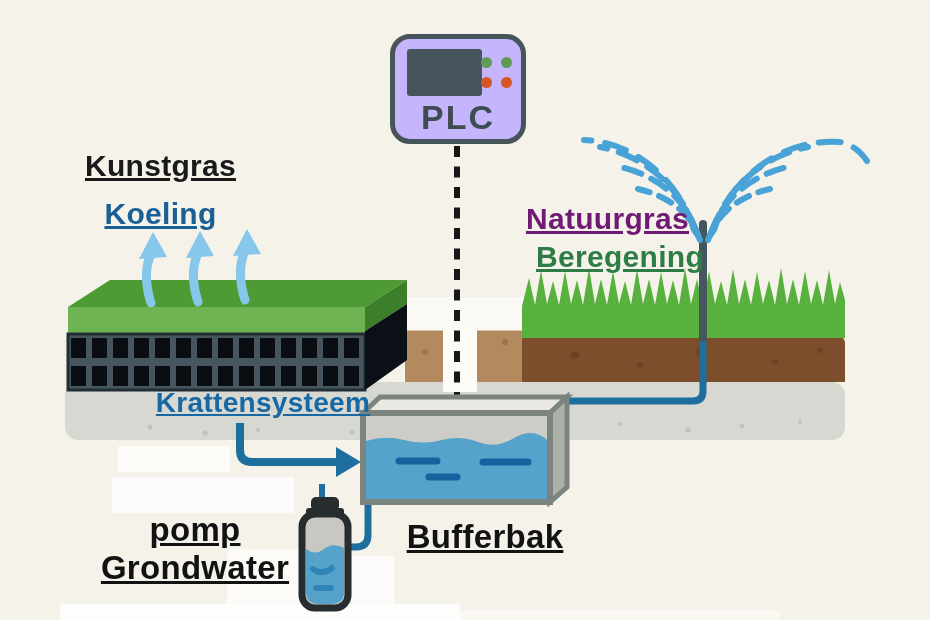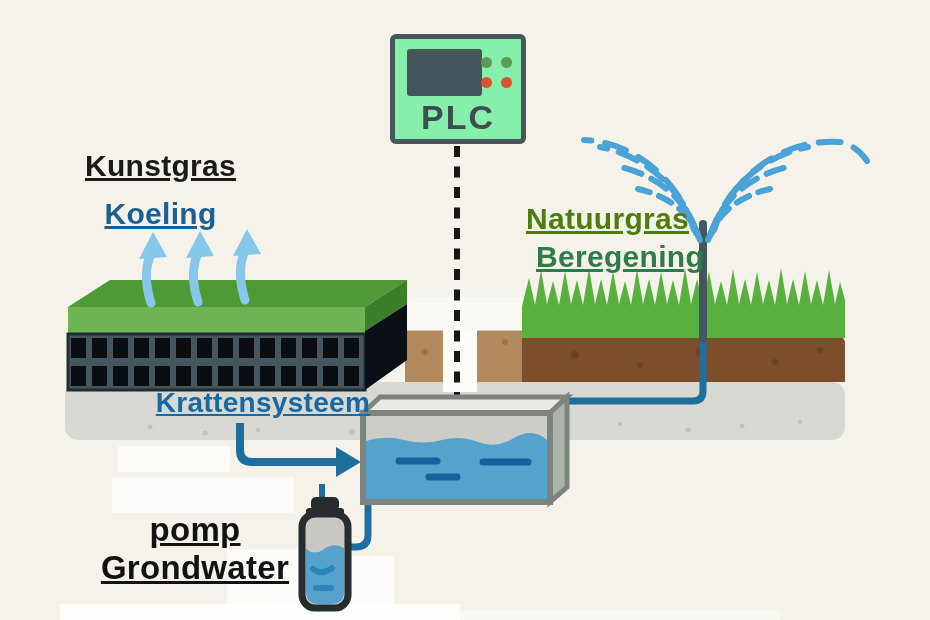--- a/index.html
+++ b/index.html
@@ -5,28 +5,28 @@
   html,body{margin:0;padding:0;background:#e8e5dd;}
   .stage{
     position:relative;width:930px;height:620px;overflow:hidden;
     background:#f5f2e9;
     font-family:"Liberation Sans", sans-serif;
   }
   .stage svg{position:absolute;left:0;top:0;z-index:1;}
   .lbl{position:absolute;z-index:3;font-weight:bold;text-align:center;letter-spacing:.3px;text-decoration:underline;}
   .lbl-kunstgras {left:58px;  top:149px; width:205px; font-size:30px; color:#1a1a1a;}
   .lbl-koeling   {left:58px;  top:197px; width:205px; font-size:30px; color:#1a6096;text-align:center;}
-  .lbl-natuurgras{left:505px; top:202px; width:205px; font-size:30px; color:#4d7c0f;}
+  .lbl-natuurgras{left:505px; top:202px; width:205px; font-size:30px; color:#701a75;}
   .lbl-beregening{left:515px; top:240px; width:210px; font-size:30px; color:#2e7d46;}
   .lbl-kratten   {left:142px; top:387px; width:242px; font-size:28px; color:#1768a3;}
   .lbl-bufferbak {left:382px; top:518px; width:206px; font-size:33px; color:#121212;}
   .lbl-pomp      {left:82px;  top:511px; width:226px; font-size:33px; line-height:38px; color:#121212;}
   .plc{
     position:absolute;z-index:4;left:390px;top:34px;width:136px;height:110px;
-    background:#86efac;border:5px solid #47545a;border-radius:6px;box-sizing:border-box;
+    background:#c4b5fd;border:5px solid #47545a;border-radius:20px;box-sizing:border-box;
   }
   .plc-screen{position:absolute;left:12px;top:10px;width:75px;height:47px;background:#46555b;border-radius:3px;}
   .led{position:absolute;width:11px;height:11px;border-radius:50%;}
   .led-g1{left:86px;top:18px;background:#5f9b57;}
   .led-g2{left:106px;top:18px;background:#5f9b57;}
   .led-r1{left:86px;top:38px;background:#d95426;}
   .led-r2{left:106px;top:38px;background:#d95426;}
   .plc-label{position:absolute;bottom:2px;left:0;width:100%;text-align:center;
     font-size:34px;font-weight:bold;color:#3f4c51;letter-spacing:2px;}
 </style>
@@ -168,18 +168,19 @@
     <div class="led led-r1"></div>
     <div class="led led-r2"></div>
     <div class="plc-label">PLC</div>
   </div>
 
   <div class="lbl lbl-kunstgras">Kunstgras</div>
   <div class="lbl lbl-koeling">Koeling</div>
   <div class="lbl lbl-natuurgras">Natuurgras</div>
   <div class="lbl lbl-kratten">Krattensysteem</div>
   <div class="lbl lbl-beregening">Beregening</div>
+  <div class="lbl lbl-bufferbak">Bufferbak</div>
   <div class="lbl lbl-pomp">
     <span style="display:block">pomp</span>
     <span style="display:block">Grondwater</span>
   </div>
 
 </div>
 
 </body></html>

